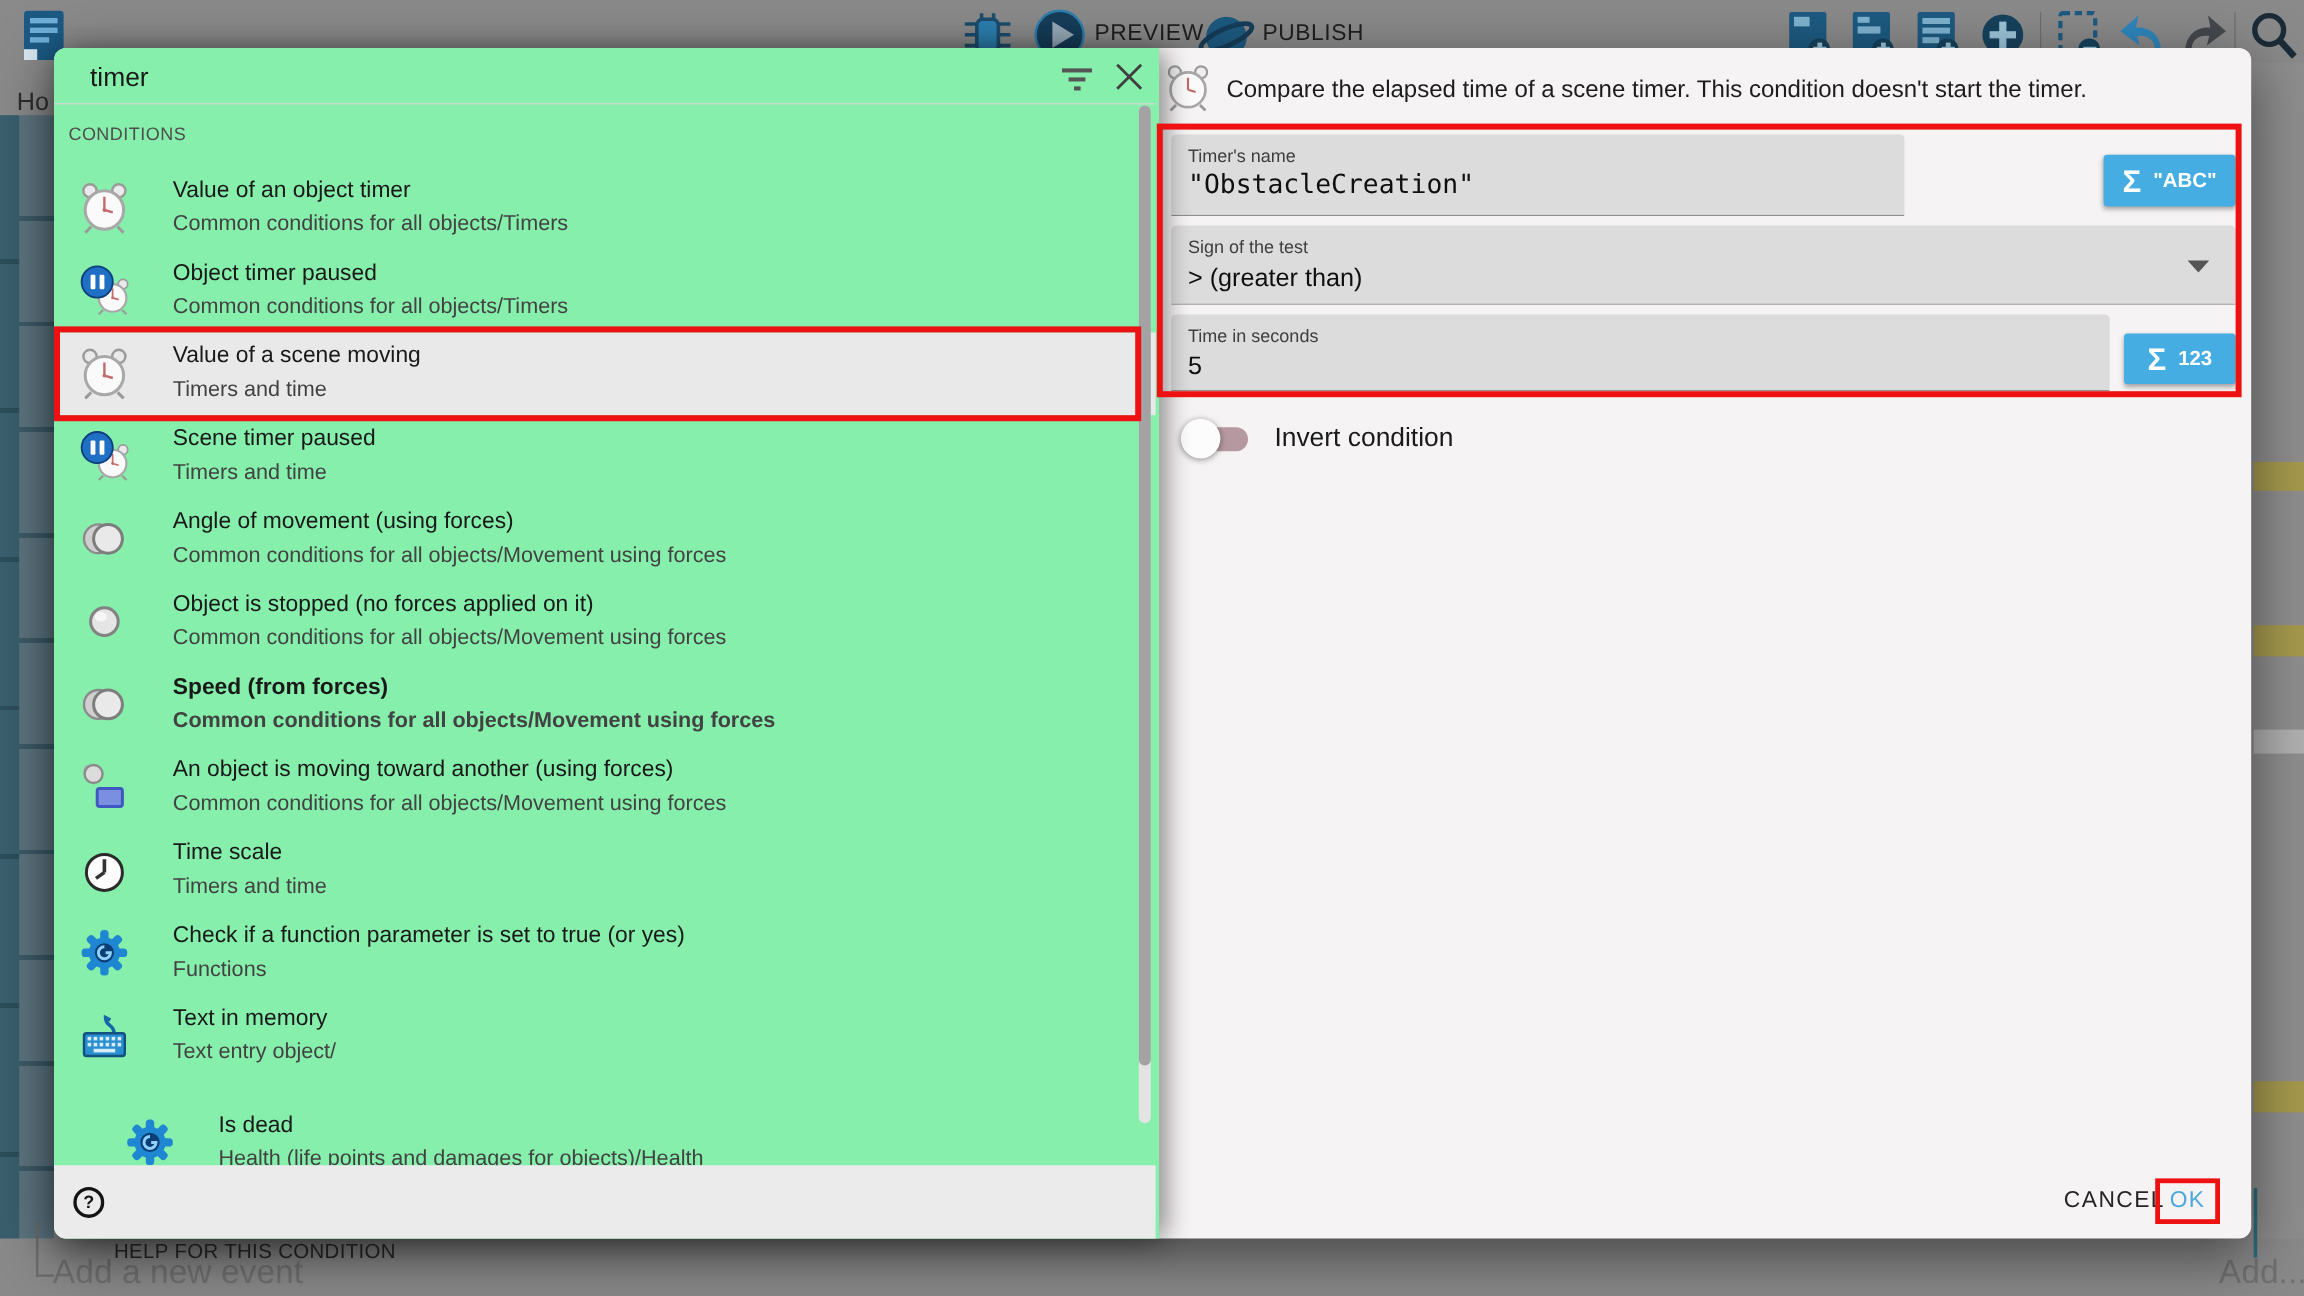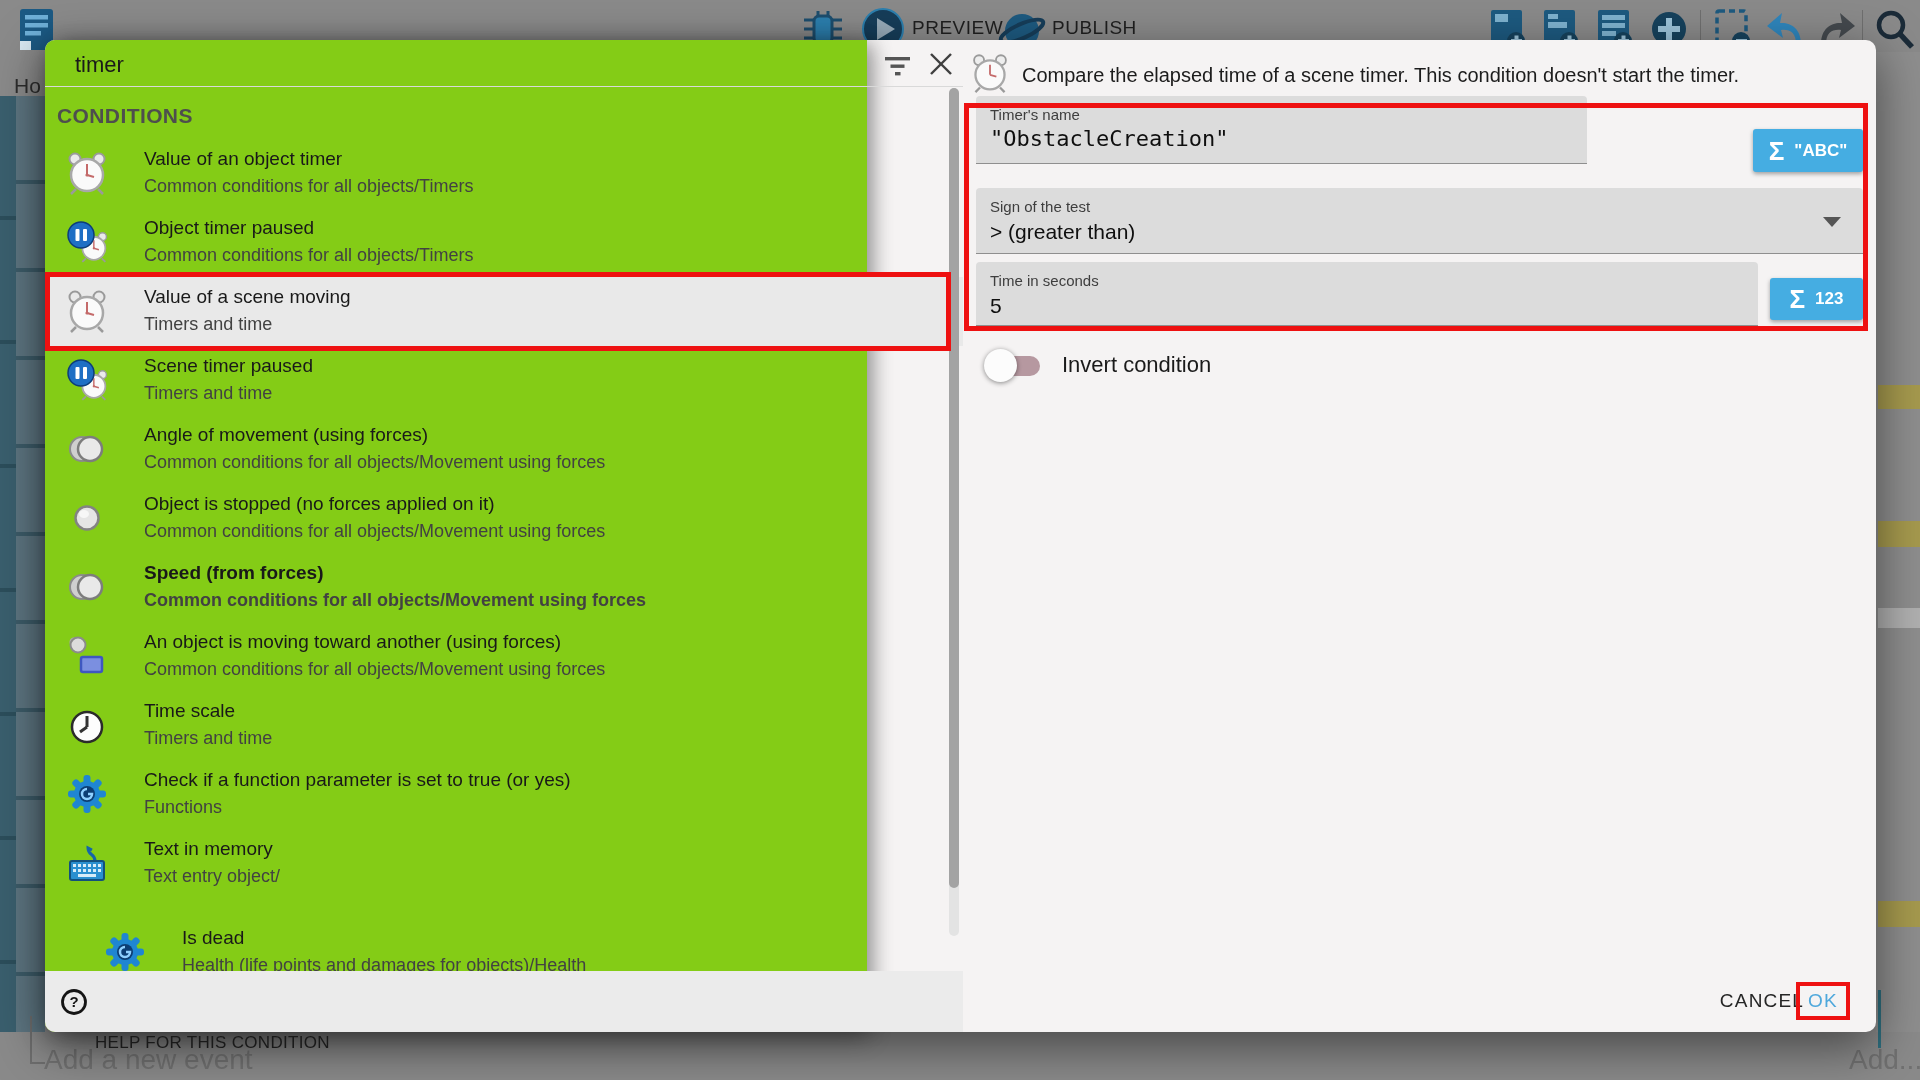--- a/index.html
+++ b/index.html
@@ -31,49 +31,49 @@
     background:#f5f3f3;border-radius:10px;box-shadow:0 14px 50px rgba(0,0,0,.5);}
 
   
   .desc-icon{position:absolute;left:970px;top:53px;}
   .desc-text{position:absolute;left:1022px;top:64px;width:830px;font-size:20px;color:#1c1c1c;}
   .field{position:absolute;background:#dcdcdc;border-bottom:1px solid #8f8f8f;
     border-radius:4px 4px 0 0;box-sizing:border-box;}
   .field .flabel{position:absolute;left:14px;top:10px;font-size:15px;color:#3e3e3e;}
   .field .fvalue{position:absolute;left:14px;top:32px;font-size:21px;color:#0f0f0f;white-space:nowrap;}
   .field .fvalue.mono{font-family:"DejaVu Sans Mono",monospace;font-size:22px;top:30px;}
-  #field-timer-name{left:976px;top:96px;width:611px;height:68px;text-decoration:underline;}
+  #field-timer-name{left:976px;top:112px;width:611px;height:68px;text-decoration:underline;}
   #field-sign{left:976px;top:188px;width:887px;height:66px;}
   #field-time{left:976px;top:262px;width:782px;height:64px;}
   .caret{position:absolute;right:22px;top:29px;width:0;height:0;
     border-left:9px solid transparent;border-right:9px solid transparent;border-top:10px solid #555;}
   .expr-btn{position:absolute;display:flex;align-items:center;justify-content:center;gap:10px;
     background:#45ade2;border-radius:3px;color:#fff;box-shadow:0 2px 4px rgba(0,0,0,.35);cursor:pointer;}
   .expr-btn .sigma{font-size:26px;font-weight:bold;line-height:1;}
   .expr-btn .elabel{font-size:17px;font-weight:bold;}
   #btn-abc{left:1753px;top:129px;width:110px;height:43px;}
   #btn-123{left:1770px;top:278px;width:93px;height:42px;}
   .toggle-track{position:absolute;left:988px;top:356px;width:52px;height:20px;border-radius:10px;background:#b698a0;}
   .toggle-thumb{position:absolute;left:-4px;top:-7px;width:33px;height:33px;border-radius:50%;
     background:#fcfcfc;box-shadow:0 1px 5px rgba(0,0,0,.45);}
   .invert-label{position:absolute;left:1062px;top:352px;font-size:22px;color:#1a1a1a;}
   .dlg-btn{position:absolute;top:984px;height:34px;display:flex;align-items:center;justify-content:center;
     font-size:19px;letter-spacing:1.2px;cursor:pointer;}
   #btn-cancel{left:1676px;width:100px;color:#262626;margin-left:36px;}
   #btn-ok{left:1799px;width:48px;color:#4fa8dc;}
 
   
-  #selector{position:absolute;left:45px;top:40px;width:822px;height:992px;background:#84cc16;
+  #selector{position:absolute;left:45px;top:40px;width:921px;height:992px;background:#86efac;
     border-radius:10px 0 0 10px;box-shadow:10px 0 20px -4px rgba(0,0,0,.28),0 6px 24px rgba(0,0,0,.25);}
   #search-input{position:absolute;left:28px;top:8px;width:760px;height:32px;border:0;outline:none;
     background:transparent;font-size:22px;color:#1a1a1a;font-family:"Liberation Sans",sans-serif;}
   .filter-icon{position:absolute;left:838px;top:13px;cursor:pointer;}
   .close-icon{position:absolute;left:882px;top:10px;cursor:pointer;}
   .search-divider{position:absolute;left:0;top:46px;width:918px;height:1px;background:#d9d9d9;}
-  .section-header{position:absolute;left:12px;top:64px;font-size:21px;color:#4e4e4e;letter-spacing:.4px;font-weight:bold;}
+  .section-header{position:absolute;left:12px;top:64px;font-size:15px;color:#4e4e4e;letter-spacing:.4px;}
   .cond-item{position:absolute;left:0;width:918px;height:69px;cursor:pointer;}
   .cond-item.selected{background:#e9e9e9;}
   .cond-item .ic{position:absolute;left:20px;top:12px;width:44px;height:44px;}
   .cond-item .t1{position:absolute;left:99px;top:9px;font-size:19px;color:#191919;white-space:nowrap;}
   .cond-item .t2{position:absolute;left:99px;top:37px;font-size:18px;color:#424242;white-space:nowrap;}
   .scroll-track{position:absolute;left:904px;top:48px;width:10px;height:848px;border-radius:6px;background:#e3e3e3;}
   .scroll-thumb{position:absolute;left:904px;top:48px;width:10px;height:800px;border-radius:6px;background:#a3a3a3;cursor:pointer;}
   #selector-footer{position:absolute;left:0;top:931px;width:918px;height:61px;background:#ebebeb;
     border-radius:0 0 0 10px;}
   .help-icon{position:absolute;left:14px;top:16px;}

